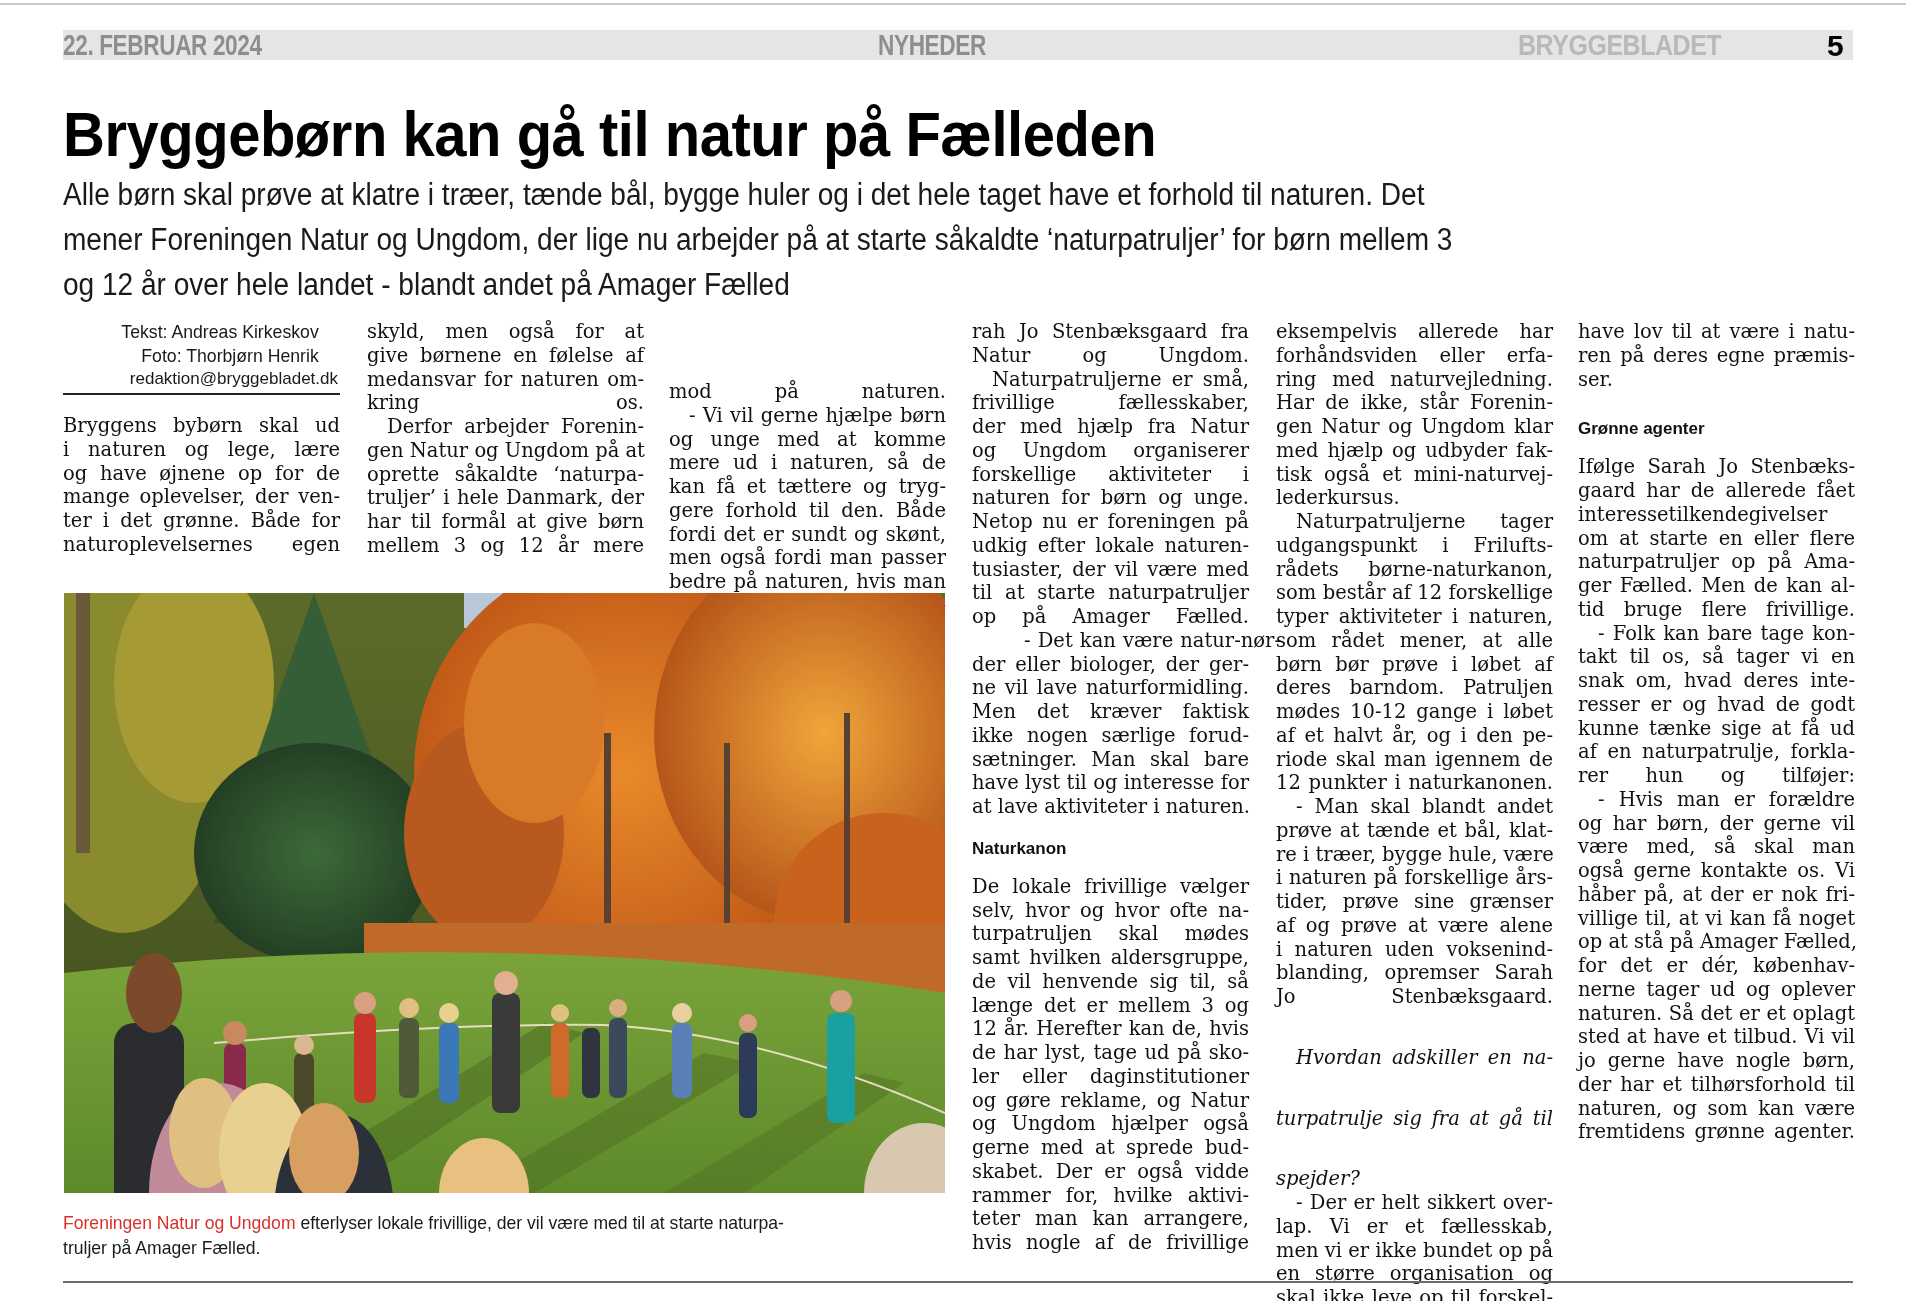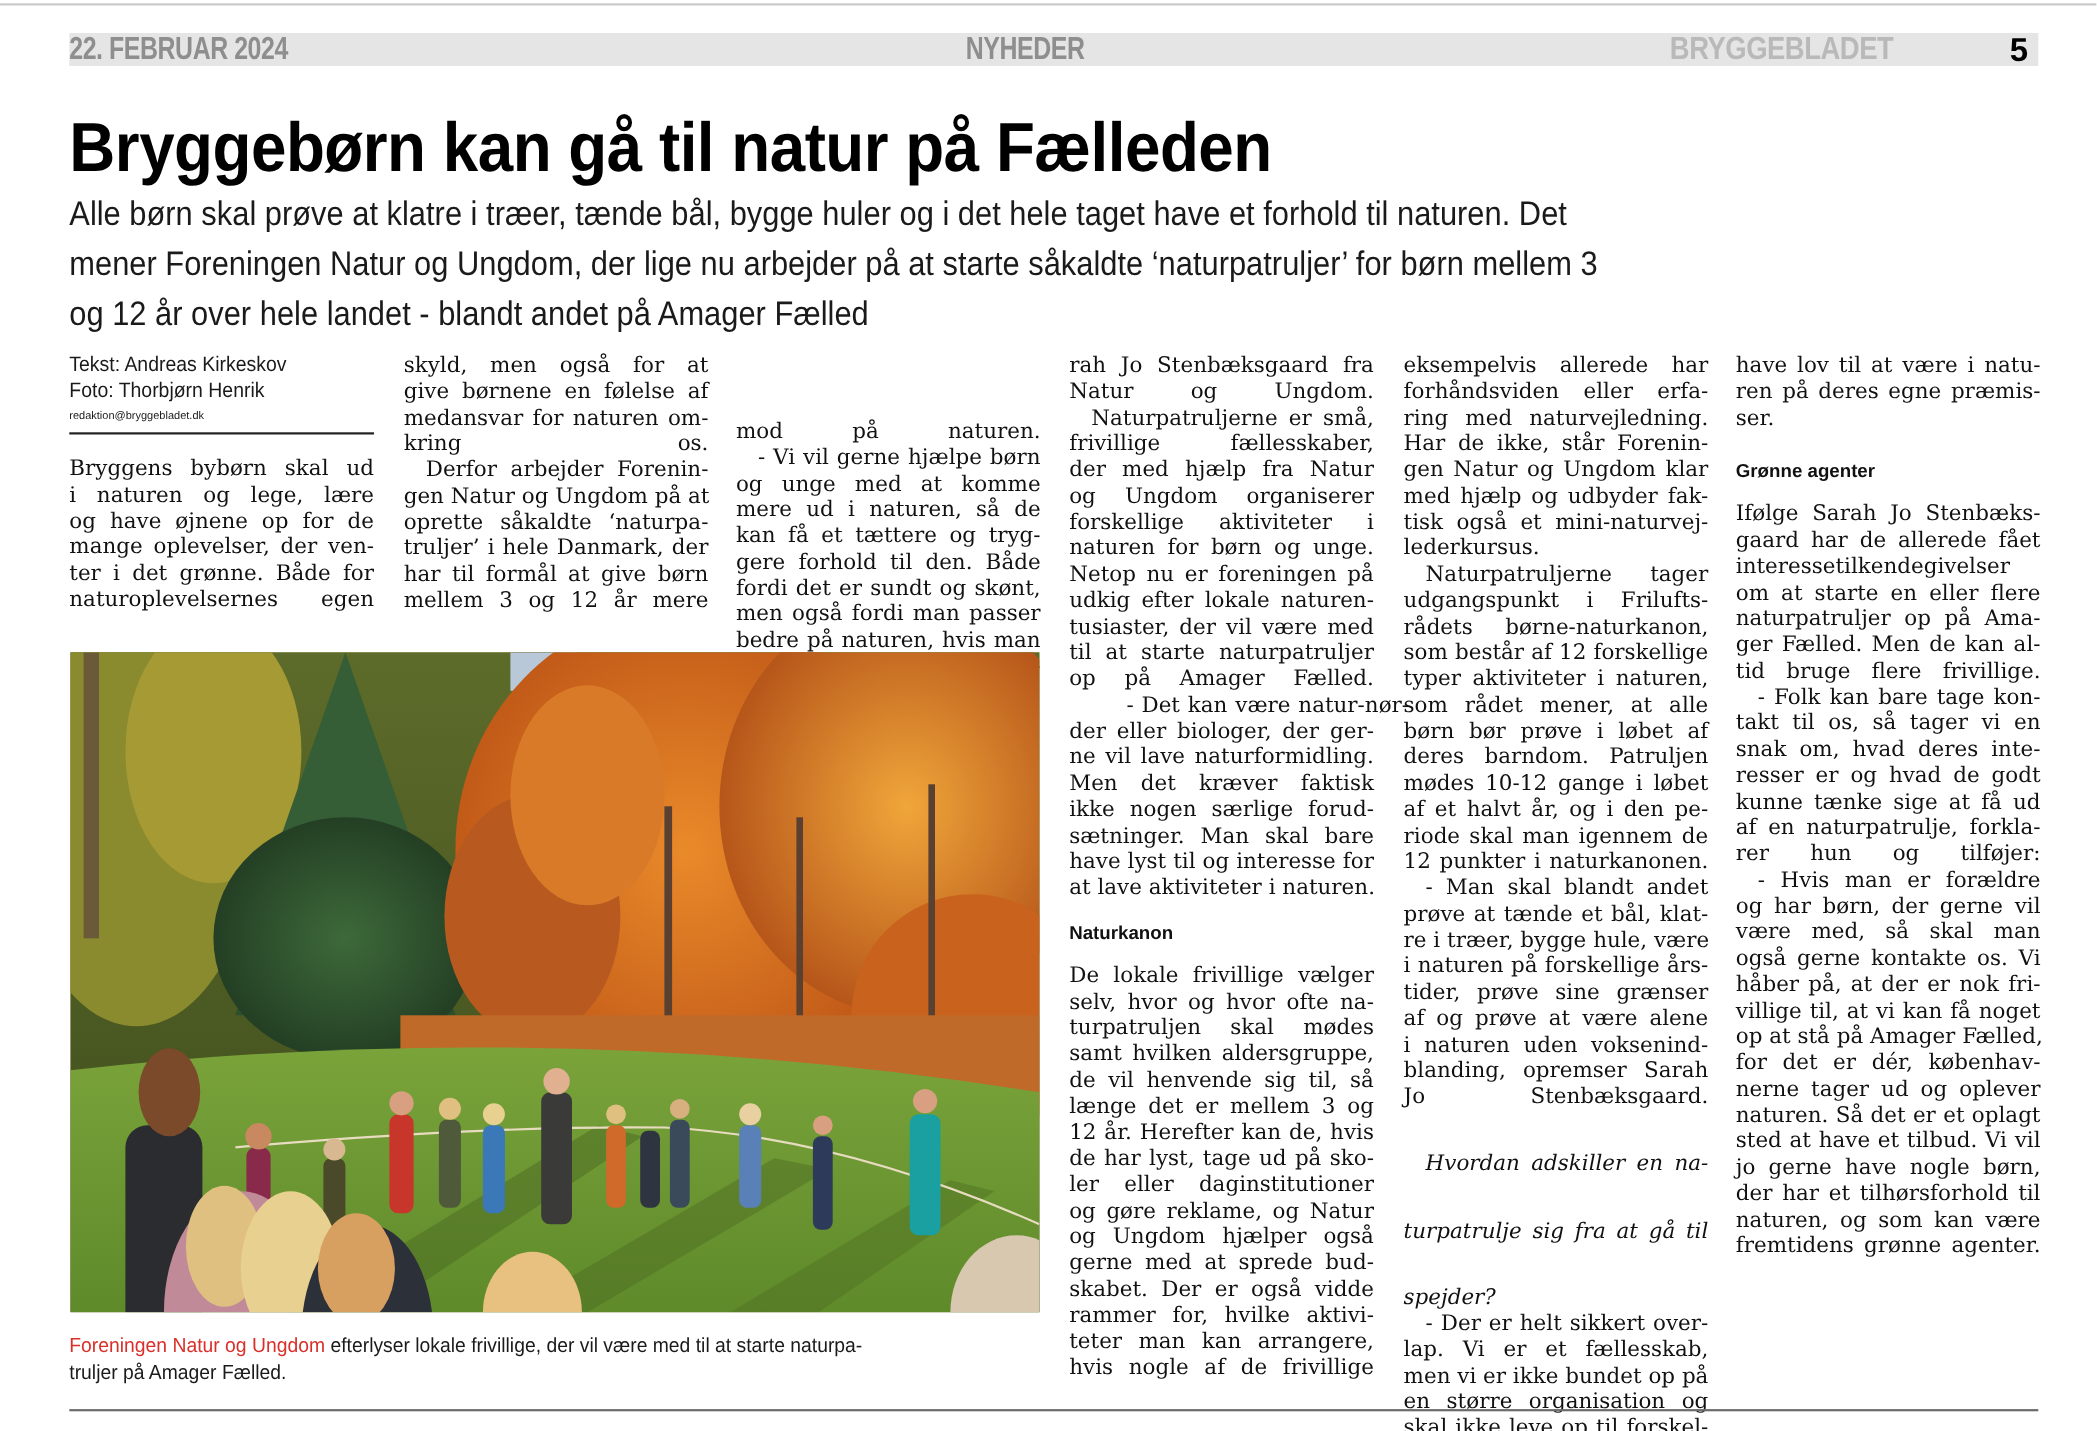--- a/index.html
+++ b/index.html
@@ -9,23 +9,23 @@
   .hb-text { position: absolute; top: 0; height: 30px; line-height: 31px; font-family: "Liberation Sans", sans-serif; font-weight: bold; font-size: 29px; letter-spacing: -0.5px; transform: scaleX(0.78); transform-origin: left center; white-space: nowrap; }
   .hb-date { left: 0; color: #8e8e8e; }
   .hb-section { left: 815px; color: #8e8e8e; }
   .hb-paper { left: 1455px; color: #b9b9b9; transform: scaleX(0.86); }
   .hb-page { left: 1764px; color: #000; transform: none; font-size: 30px; }
 
   .headline { position: absolute; left: 63px; top: 95px; font-family: "Liberation Sans", sans-serif; font-weight: bold; font-size: 63px; line-height: 78px; letter-spacing: -0.5px; color: #000; white-space: nowrap; transform: scaleX(0.92); transform-origin: left top; }
   .deck { position: absolute; left: 63px; top: 172px; width: 1860px; font-family: "Liberation Sans", sans-serif; font-size: 31px; line-height: 45px; color: #1a1a1a; transform: scaleX(0.905); transform-origin: left top; }
   .deck div { white-space: nowrap; }
 
-  .byline { position: absolute; left: 63px; top: 320px; width: 275px; font-family: "Liberation Sans", sans-serif; color: #1a1a1a; }
+  .byline { position: absolute; left: 63px; top: 320px; width: 275px; font-family: "Liberation Sans", sans-serif; color: #1a1a1a; text-align: right; }
   .byline .bl { font-size: 19px; line-height: 23.7px; white-space: nowrap; transform: scaleX(0.93); transform-origin: left; }
-  .byline .mail { font-size: 10px; line-height: 23px; }
+  .byline .mail { font-size: 17px; line-height: 23px; }
   .byline-rule { position: absolute; left: 63px; top: 393px; width: 277px; height: 1.5px; background: #222; }
 
   .col { position: absolute; width: 277px; font-size: 19.5px; line-height: 23.75px; color: #111; }
   .col .ln { display: block; text-align: justify; text-align-last: justify; white-space: nowrap; overflow: visible; }
   .ln { display: block; height: 23.75px; white-space: nowrap; }
   .ln span.j { display: inline-block; width: 100%; text-align: justify; text-align-last: justify; }
   .ind { padding-left: 20px; }
   .it { font-style: italic; margin-top: 37px; }
   .subhead { font-family: "Liberation Sans", sans-serif; font-weight: bold; font-size: 17px; height: 46px; line-height: 40px; }
 

